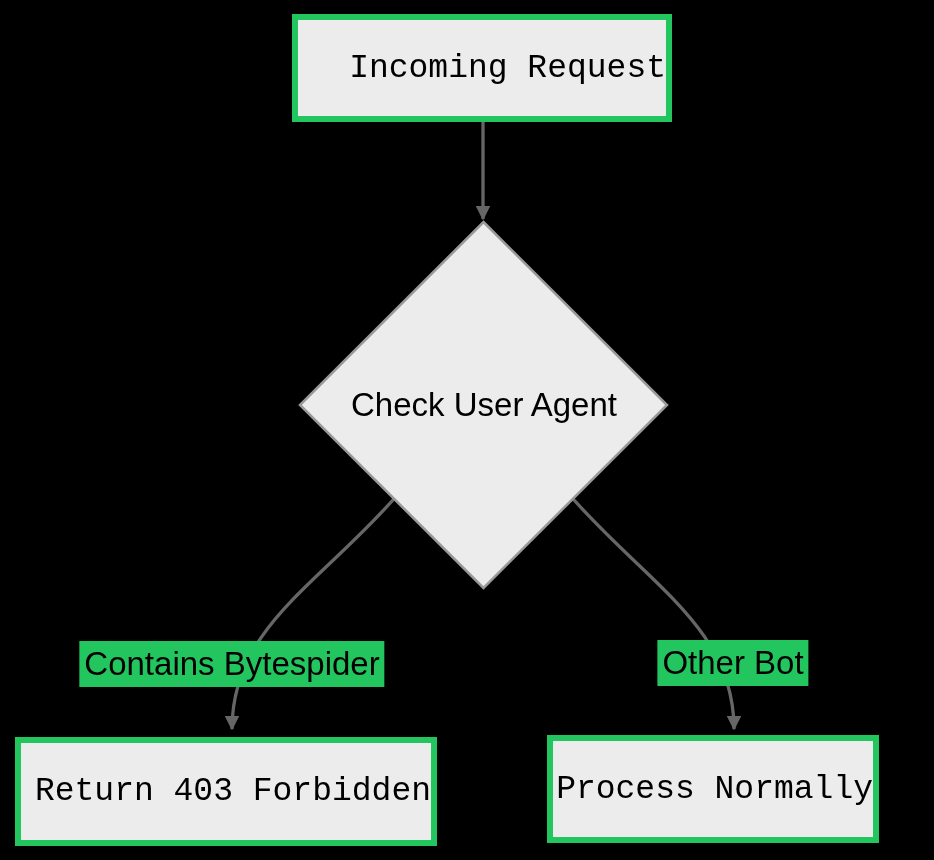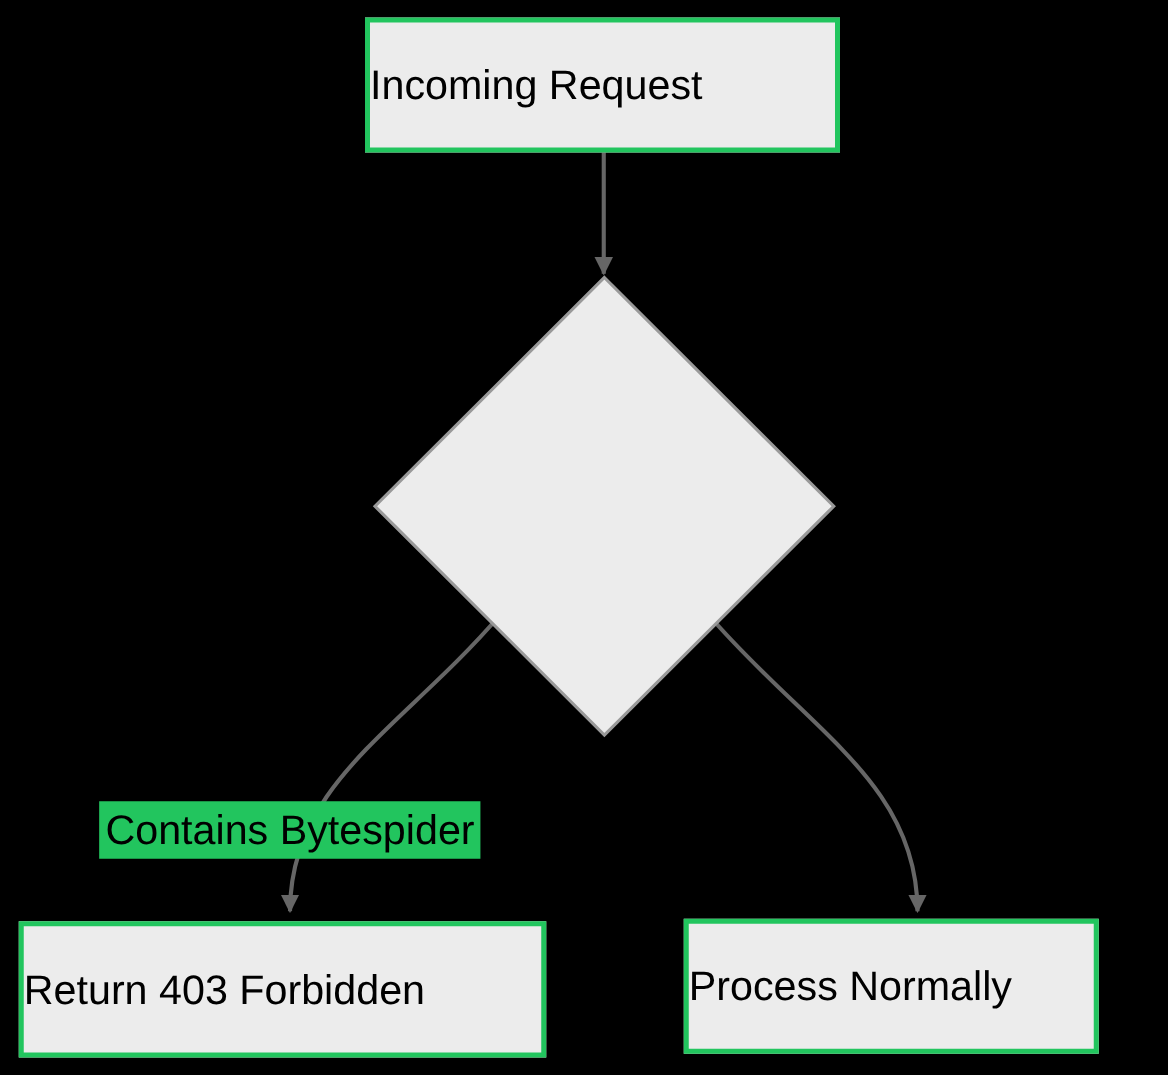--- a/index.html
+++ b/index.html
@@ -18,27 +18,28 @@
   }
   .edges-svg {
     position: absolute;
     left: 0;
     top: 0;
   }
   .node {
     position: absolute;
     box-sizing: border-box;
     background: #ececec;
-    border: 4px solid #22c55e;
+    border: 6px solid #22c55e;
     display: flex;
     align-items: center;
-    justify-content: flex-start;
+    justify-content: flex-end;
     font-size: 33px;
     color: #000000;
     white-space: nowrap;
+    font-family: Liberation Mono, monospace;
   }
   .decision-text {
     position: absolute;
     left: 484px;
     top: 405px;
     transform: translate(-50%, -50%);
     font-size: 33px;
     color: #000000;
     white-space: nowrap;
   }
@@ -76,23 +77,25 @@
 
     <path d="M 567 492 C 645 583 734 626 734 729" fill="none" stroke-width="3.3" marker-end="url(#arrowhead)" stroke="#666666"></path>
 
     <polygon points="483.5,222 667,405 483.5,588 300,405" stroke-width="2.5" fill="#ececec" stroke="#999999"></polygon>
   </svg>
 
   <div class="node start">
     <span>Incoming Request</span>
   </div>
 
+  <div class="decision-text">Check User Agent</div>
 
   <div class="edge-label left">Contains Bytespider</div>
 
+  <div class="edge-label right">Other Bot</div>
 
   <div class="node forbidden">
     <span>Return 403 Forbidden</span>
   </div>
 
   <div class="node normal">
     <span>Process Normally</span>
   </div>
 
 </div>

